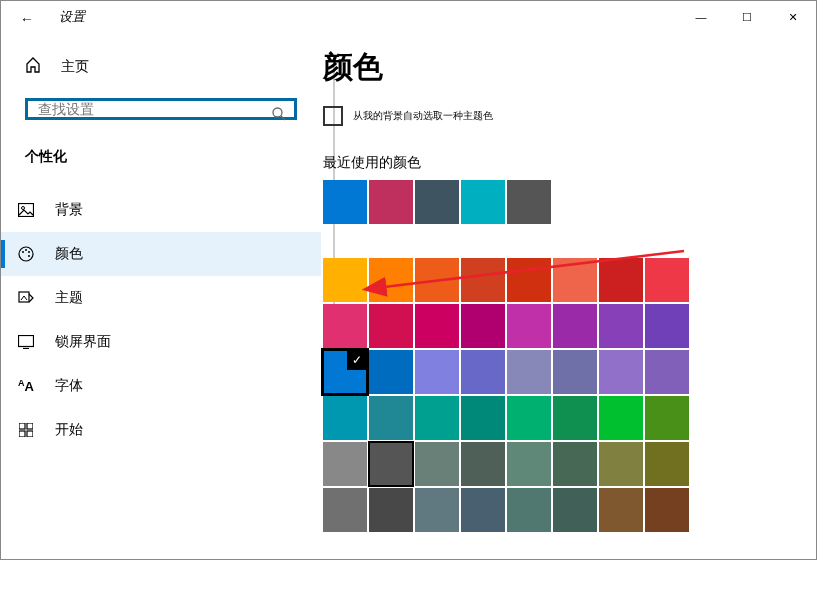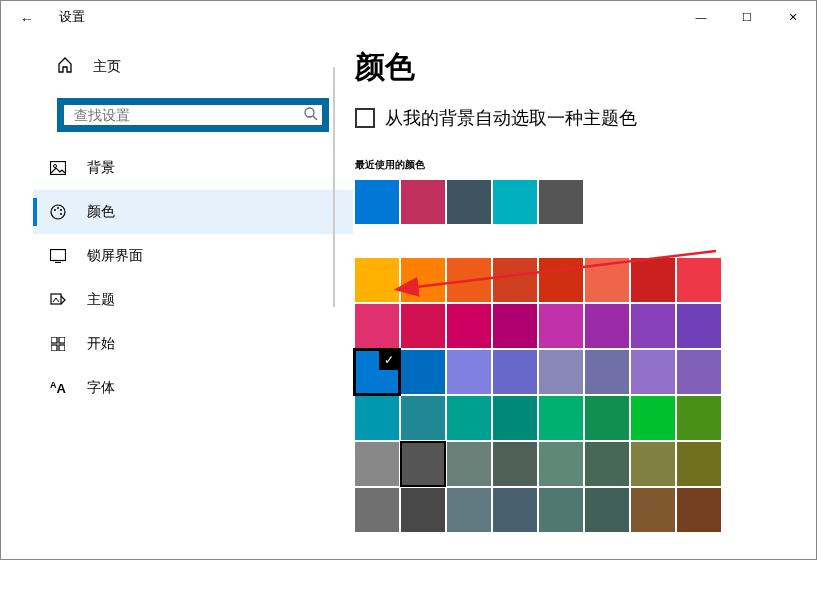--- a/index.html
+++ b/index.html
@@ -1,40 +1,40 @@
 <!DOCTYPE html>
 <html><head>
   <meta charset="utf-8">
   <style>
     * { margin: 0; padding: 0; box-sizing: border-box; }
     body { font-family: "Microsoft YaHei", "Segoe UI", sans-serif; background: #fff; color: #000; width: 833px; height: 590px; overflow: hidden; position: relative; }
     .window { width: 817px; height: 560px; border: 1px solid #888; background: #fff; display: flex; flex-direction: column; position: relative; }
     .titlebar { height: 32px; display: flex; align-items: center; padding-left: 14px; font-size: 12px; position: relative; }
     .back-btn { width: 24px; text-align: center; font-size: 14px; cursor: pointer; margin-right: 20px; }
-    .title-txt { font-size: 13px; }
+    .title-txt { font-size: 13px; font-style: italic; }
     .win-controls { position: absolute; right: 0; top: 0; height: 32px; display: flex; }
     .win-btn { width: 46px; height: 32px; display: flex; align-items: center; justify-content: center; font-size: 11px; font-family: "Segoe MDL2 Assets", sans-serif; cursor: pointer; }
-    .body { flex: 1; display: flex; overflow: hidden; margin-left: 32px; }
+    .body { flex: 1; display: flex; overflow: hidden; }
     .sidebar { width: 320px; padding: 14px 0 0 0; display: flex; flex-direction: column; }
     .home-row { display: flex; align-items: center; padding: 10px 24px; font-size: 14px; cursor: pointer; }
     .home-row .icon { width: 18px; margin-right: 18px; }
     .search-wrap { margin: 12px 24px 14px 24px; position: relative; }
-    .search-input { width: 100%; height: 34px; border: 7px solid #0369a1; padding: 0 36px 0 10px; font-size: 14px; outline: none; font-family: inherit; }
+    .search-input { width: 100%; height: 22px; border: 3px solid #0369a1; padding: 0 36px 0 10px; font-size: 14px; outline: none; font-family: inherit; }
     .search-icon { position: absolute; right: 10px; top: 8px; font-size: 14px; color: #555; }
     .group-title { font-weight: bold; font-size: 14px; padding: 14px 24px 22px 24px; }
     .nav-item { display: flex; align-items: center; height: 44px; padding: 0 16px; font-size: 14px; cursor: pointer; position: relative; }
     .nav-item.active { background: #e6f2fb; }
     .nav-item.active::before { content: ""; position: absolute; left: 0; top: 8px; bottom: 8px; width: 4px; background: #0078d4; }
     .nav-item .nav-icon { width: 18px; margin-right: 20px; font-size: 15px; display: inline-flex; align-items: center; justify-content: center; }
     .content { flex: 1; padding: 14px 0 0 0; overflow-y: auto; position: relative; }
     .content-inner { padding-left: 2px; }
     .page-title { font-size: 30px; font-weight: 600; margin-bottom: 18px; }
-    .checkbox-row { display: flex; align-items: center; font-size: 18px; margin-bottom: 28px; cursor: pointer; }
+    .checkbox-row { display: flex; align-items: center; font-size: 10px; margin-bottom: 28px; cursor: pointer; }
     .checkbox { width: 20px; height: 20px; border: 2px solid #333; margin-right: 10px; }
-    .section-label { font-size: 10px; margin-bottom: 8px; font-weight: bold; }
+    .section-label { font-size: 14px; margin-bottom: 8px; }
     .recent-colors { display: flex; gap: 2px; margin-bottom: 34px; }
     .color-swatch { width: 44px; height: 44px; cursor: pointer; position: relative; }
     .swatch-small { width: 44px; height: 44px; }
     .grid-wrap { display: flex; flex-direction: column; gap: 2px; }
     .grid-row { display: flex; gap: 2px; }
     .selected-outline { outline: 3px solid #000; outline-offset: -1px; }
     .check-corner { position: absolute; top: 0; right: 0; width: 20px; height: 20px; background: #000; color: #fff; font-size: 12px; display: flex; align-items: center; justify-content: center; }
     .vbar { position: absolute; left: 332px; top: 66px; width: 2px; height: 240px; background: #ccc; }
     .annotation-arrow { position: absolute; pointer-events: none; }
     svg.line-arrow { overflow: visible; }
@@ -65,20 +65,21 @@
       </div>
       <div class="search-wrap">
         <input class="search-input" placeholder="查找设置" style="">
         <span class="search-icon">
           <svg width="16" height="16" viewBox="0 0 16 16">
               <circle cx="6.5" cy="6.5" r="4.5" fill="none" stroke="#666" stroke-width="1.3"></circle>
               <line x1="10" y1="10" x2="14" y2="14" stroke="#666" stroke-width="1.3"></line>
             </svg>
         </span>
       </div>
+      <div class="group-title">个性化</div>
       <div id="nav-list">
           <div class="nav-item">
             <span class="nav-icon">
               <svg width="16" height="14" viewBox="0 0 16 14">
                 <rect x="0.5" y="0.5" width="15" height="13" fill="none" stroke="#000" stroke-width="1.2"></rect>
                 <circle cx="5" cy="5" r="1.5" fill="none" stroke="#000" stroke-width="1"></circle>
                 <path d="M1 12 L6 7 L10 11 L12 9 L15 12" fill="none" stroke="#000" stroke-width="1.2"></path>
               </svg>
             </span>
             <span>背景</span>
@@ -90,53 +91,53 @@
                 <circle cx="5" cy="6" r="1" fill="#000"></circle>
                 <circle cx="8" cy="4" r="1" fill="#000"></circle>
                 <circle cx="11" cy="6" r="1" fill="#000"></circle>
                 <circle cx="11" cy="10" r="1" fill="#000"></circle>
               </svg>
             </span>
             <span>颜色</span>
           </div>
           <div class="nav-item">
             <span class="nav-icon">
-              <svg width="16" height="14" viewBox="0 0 16 14">
-                <rect x="0.5" y="0.5" width="15" height="11" fill="none" stroke="#000" stroke-width="1.2"></rect>
-                <line x1="5" y1="13.5" x2="11" y2="13.5" stroke="#000" stroke-width="1.2"></line>
-              </svg>
-            </span>
-            <span>锁屏界面</span>
-          </div>
-          <div class="nav-item">
-            <span class="nav-icon">
               <svg width="16" height="16" viewBox="0 0 16 16">
                 <rect x="1" y="2" width="10" height="10" fill="none" stroke="#000" stroke-width="1.2"></rect>
                 <path d="M11 4 L15 8 L11 12" fill="none" stroke="#000" stroke-width="1.2"></path>
                 <path d="M3 10 L6 6 L9 10" fill="none" stroke="#000" stroke-width="1"></path>
               </svg>
             </span>
             <span>主题</span>
+          </div>
+          <div class="nav-item">
+            <span class="nav-icon">
+              <svg width="16" height="14" viewBox="0 0 16 14">
+                <rect x="0.5" y="0.5" width="15" height="11" fill="none" stroke="#000" stroke-width="1.2"></rect>
+                <line x1="5" y1="13.5" x2="11" y2="13.5" stroke="#000" stroke-width="1.2"></line>
+              </svg>
+            </span>
+            <span>锁屏界面</span>
+          </div>
+          <div class="nav-item">
+            <span class="nav-icon">
+              <span style="font-size:13px;font-weight:600"><sup style="font-size:9px">A</sup>A</span>
+            </span>
+            <span>字体</span>
           </div>
           <div class="nav-item">
             <span class="nav-icon">
               <svg width="14" height="14" viewBox="0 0 14 14">
                 <rect x="0" y="0" width="6" height="6" fill="none" stroke="#000" stroke-width="1.2"></rect>
                 <rect x="8" y="0" width="6" height="6" fill="none" stroke="#000" stroke-width="1.2"></rect>
                 <rect x="0" y="8" width="6" height="6" fill="none" stroke="#000" stroke-width="1.2"></rect>
                 <rect x="8" y="8" width="6" height="6" fill="none" stroke="#000" stroke-width="1.2"></rect>
               </svg>
             </span>
             <span>开始</span>
-          </div>
-          <div class="nav-item">
-            <span class="nav-icon">
-              <span style="font-size:13px;font-weight:600"><sup style="font-size:9px">A</sup>A</span>
-            </span>
-            <span>字体</span>
           </div>
         </div>
     </div>
 
     <div class="vbar"></div>
 
     <div class="content">
       <div class="content-inner">
         <div class="page-title">颜色</div>
         <div class="checkbox-row">

